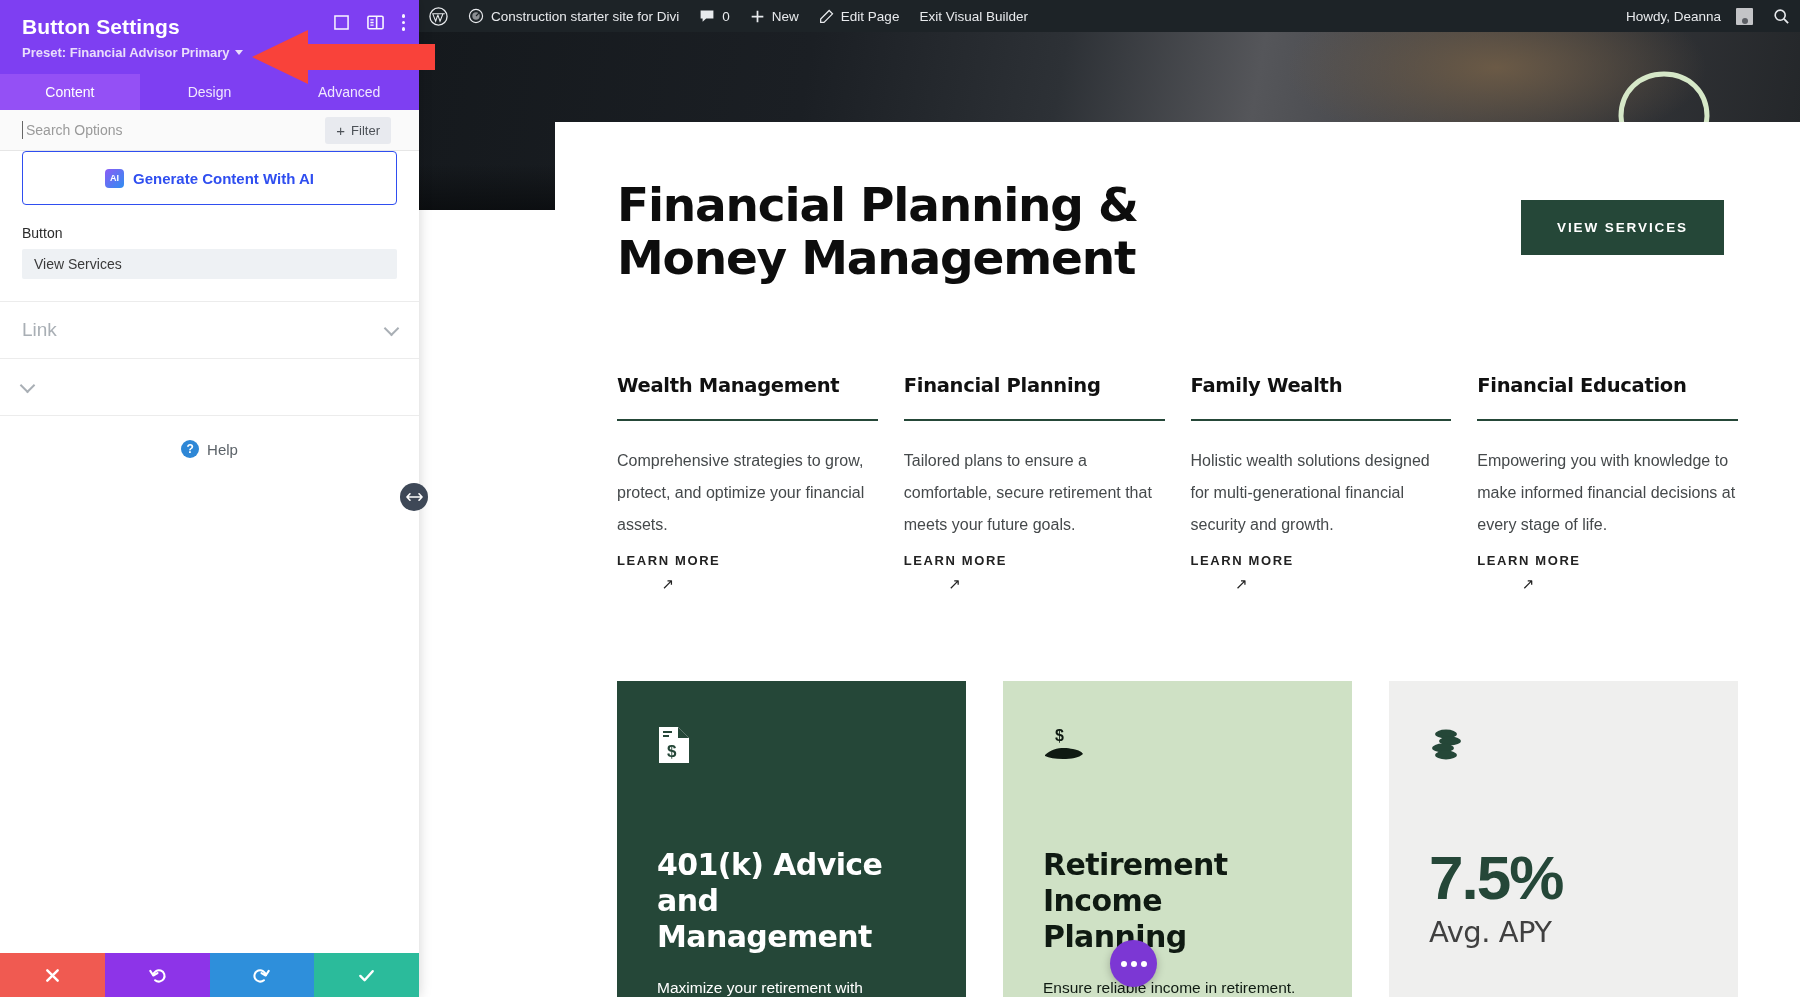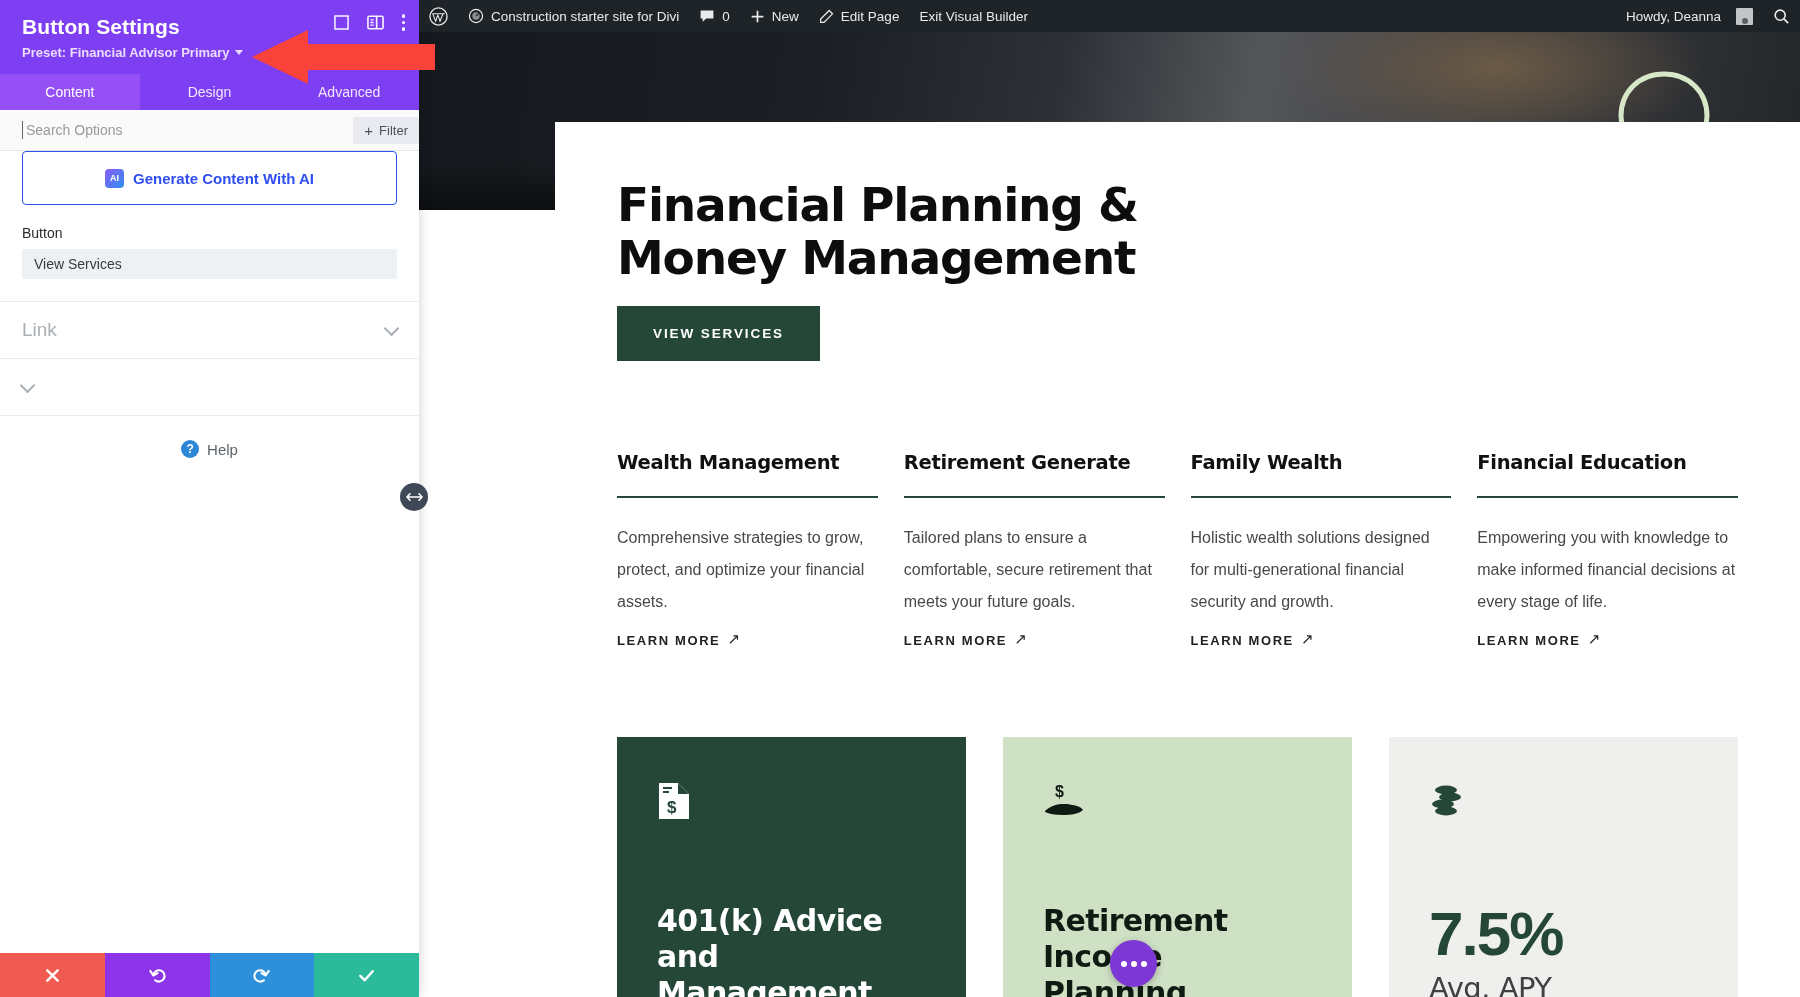--- a/index.html
+++ b/index.html
@@ -39,21 +39,21 @@
 
   .panel-tabs { display:flex; background:#7e3ff2; height:36px; }
   .panel-tab {
     flex:1; display:flex; align-items:center; justify-content:center;
     font-size:14px; color:#f0e7fe; cursor:pointer; height:100%;
   }
   .panel-tab.active { background:#9450f5; color:#fff; }
 
   .search-row {
     display:flex; align-items:center; height:41px; border-bottom:1px solid #e6e6e6;
-    background:#fafafa; padding:0 0 0 22px; gap:10px;
+    background:#fafafa; padding:0 28px 0 22px; gap:10px;
   }
   .search-input {
     flex:1; border:0; outline:0; background:transparent;
     font-size:14px; color:#3b3b3b; font-family:inherit;
     border-left:1.5px solid #666; padding-left:3px; height:18px;
   }
   .search-input::placeholder { color:#9a9a9a; }
   .filter-btn {
     background:#e8eaef; color:#4c5157; border:0; border-radius:3px;
     font-size:13px; font-family:inherit; padding:6px 11px; cursor:pointer;
@@ -150,40 +150,40 @@
   }
   .pin-shape {
     position:absolute; right:88px; top:38px; width:96px; height:122px; z-index:3;
   }
 
   .page-card {
     position:absolute; left:136px; top:90px; width:1245px;
     background:#fff; z-index:4; padding:56px 62px 0 62px;
   }
 
-  .hero-row { display:flex; align-items:flex-start; justify-content:space-between;flex-direction:column; }
+  .hero-row { display:flex; align-items:flex-start; justify-content:space-between; }
   .hero-title {
     font-family:"DejaVu Sans", sans-serif;
     font-size:47px; font-weight:bold; line-height:1.13; color:#0d0d0d;
     letter-spacing:-1.2px; max-width:560px;
   }
   .view-services-btn {
     background:#254738; color:#fff; border:0; font-family:inherit;
     font-size:13.5px; letter-spacing:1.9px; font-weight:bold;
     padding:20px 36px; cursor:pointer; margin-top:22px; margin-right:14px;
   }
 
   .services { display:flex; gap:26px; margin-top:90px; }
   .svc { flex:1; }
   .svc-title { font-family:"DejaVu Sans",sans-serif; font-size:19.5px; font-weight:bold; color:#111; letter-spacing:-.3px; }
   .svc-rule { height:2px; background:#254738; margin:22px 0 24px 0; width:100%; }
   .svc-desc { font-size:16px; line-height:2.0; color:#45494b; }
   .svc-more {
     margin-top:12px; font-size:13px; letter-spacing:1.6px; font-weight:bold;
-    color:#222; display:inline-flex; align-items:flex-end; gap:7px; cursor:pointer;
+    color:#222; display:inline-flex; align-items:center; gap:7px; cursor:pointer;flex-direction:column;
   }
   .arrow-ne { font-size:15px; font-weight:normal; }
 
   .cards { display:flex; gap:37px; margin-top:88px; }
   .card { flex:1; height:420px; padding:44px 40px; position:relative; }
   .card-dark  { background:#254738; color:#fff; }
   .card-green { background:#cfe1c5; color:#0f1a12; }
   .card-grey  { background:#efefee; color:#254738; }
   .card-icon { height:44px; margin-bottom:78px; display:flex; align-items:flex-start; }
   .card-title { font-family:"DejaVu Sans",sans-serif; font-size:30px; font-weight:bold; line-height:1.2; letter-spacing:-.6px; }
@@ -278,21 +278,21 @@
           <div class="svc-title">Wealth Management</div>
           <div class="svc-rule"></div>
           <div class="svc-desc">Comprehensive strategies to grow, protect, and optimize your financial assets.</div>
           <div class="svc-more">
             <span>LEARN MORE</span>
             <span class="arrow-ne">↗</span>
           </div>
         </div>
 
         <div class="svc">
-          <div class="svc-title">Retirement Generate</div>
+          <div class="svc-title">Financial Planning</div>
           <div class="svc-rule"></div>
           <div class="svc-desc">Tailored plans to ensure a comfortable, secure retirement that meets your future goals.</div>
           <div class="svc-more">
             <span>LEARN MORE</span>
             <span class="arrow-ne">↗</span>
           </div>
         </div>
 
         <div class="svc">
           <div class="svc-title">Family Wealth</div>

